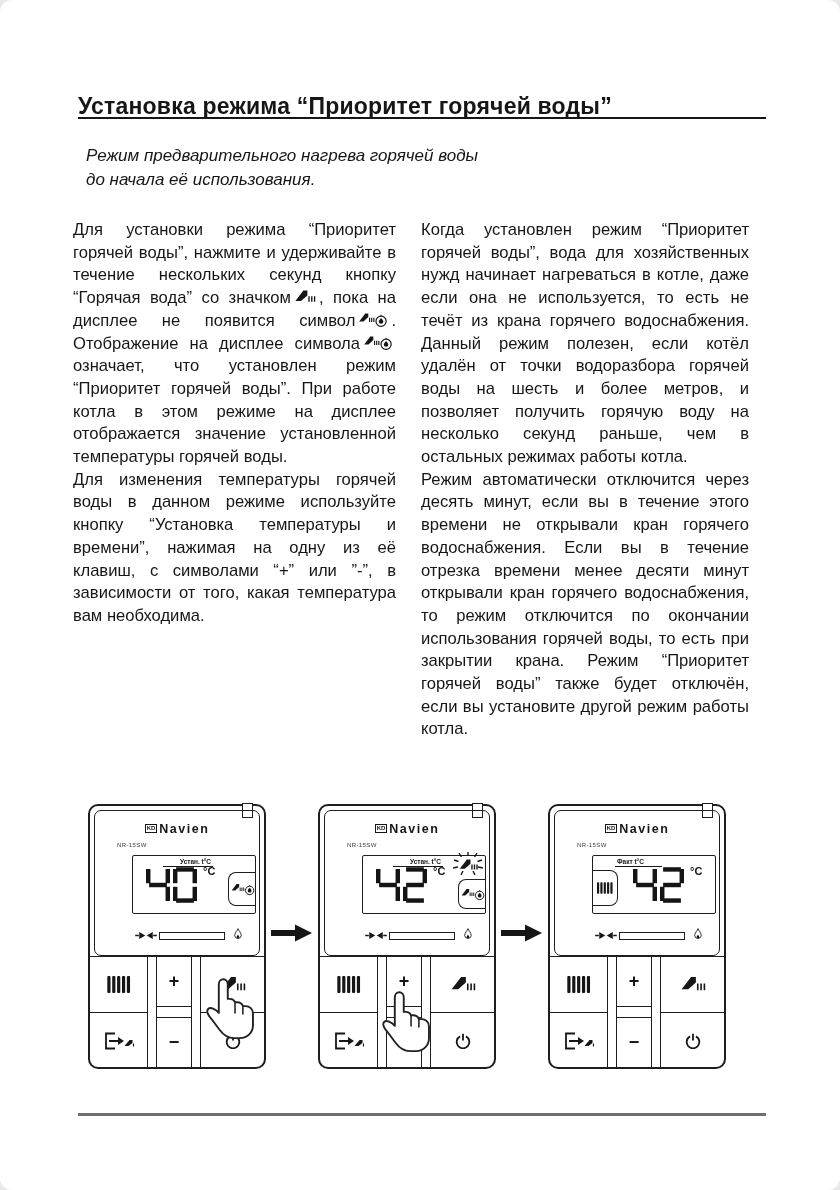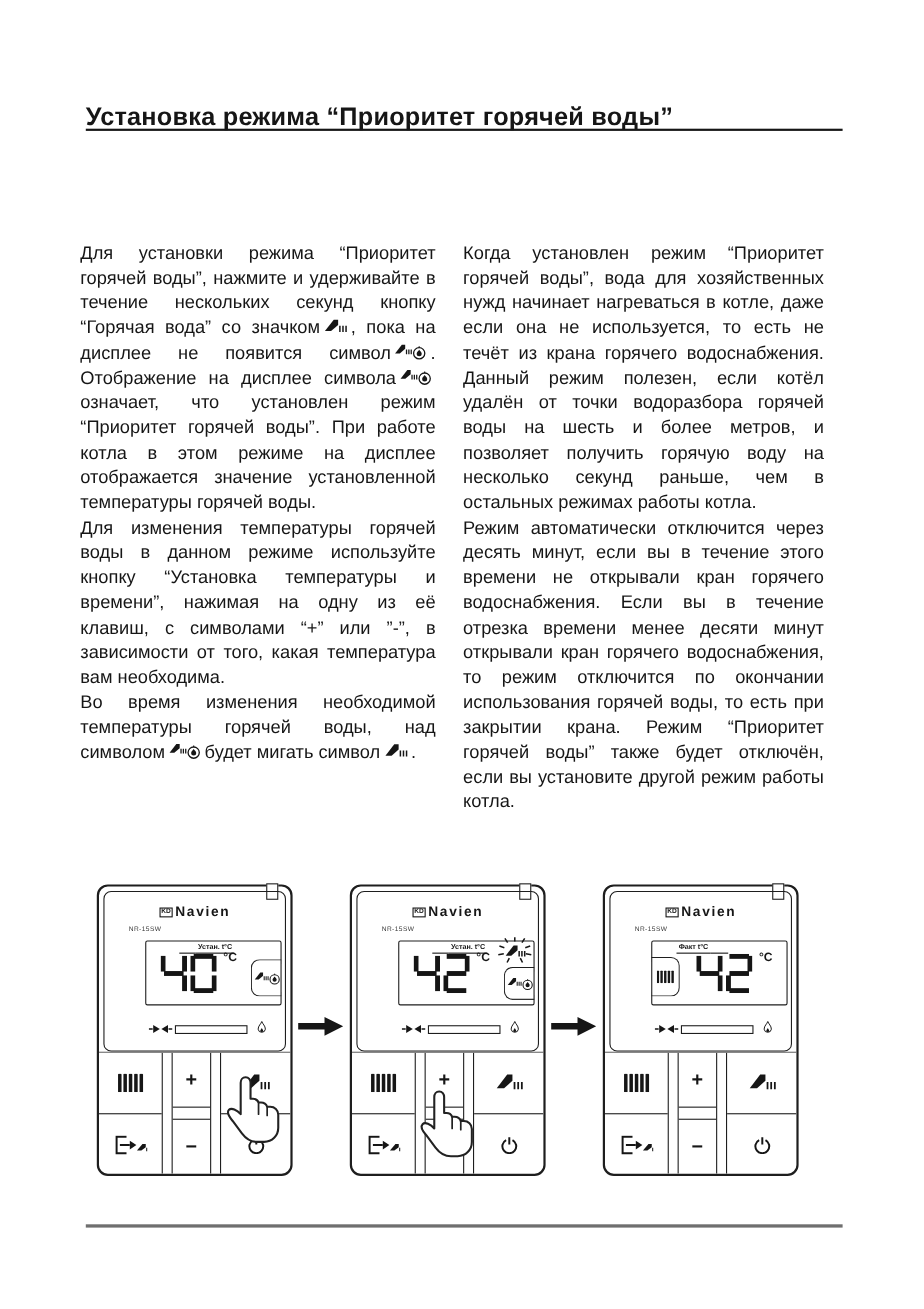--- a/index.html
+++ b/index.html
@@ -1,17 +1,17 @@
 <!DOCTYPE html>
 <html><head>
 <meta charset="utf-8">
 <style>
   html,body{margin:0;padding:0;background:#e9e9e9;}
   .page{position:relative;width:840px;height:1190px;background:#ffffff;margin:0 auto;
-        font-family:"Liberation Sans","DejaVu Sans",sans-serif;color:#161616;overflow:hidden;}
+        font-family:"Liberation Sans","DejaVu Sans",sans-serif;color:#161616;overflow:hidden;border-radius:12px;}
   .title{position:absolute;left:78px;top:78px;width:688px;font-size:23px;font-weight:bold;letter-spacing:.2px;}
   .title-rule{position:absolute;left:78px;top:117px;width:688px;height:2px;background:#161616;}
   .subtitle{position:absolute;left:86px;top:144px;width:600px;font-size:17px;font-style:italic;line-height:24px;}
   .col{position:absolute;top:219px;font-size:16.6px;line-height:22.7px;text-align:justify;}
   .col-left{left:73px;width:323px;}
   .col-right{left:421px;width:328px;}
   .col p{margin:0;}
   .ic{display:inline-block;vertical-align:-2px;margin:0 3px;}
   
   .remote{position:absolute;top:804px;width:174px;height:261px;border:2px solid #1e1e1e;border-radius:10px;background:#fff;}
@@ -123,35 +123,34 @@
       <polygon points="0,6 24,6 24,0.5 41,9 24,17.5 24,12 0,12" fill="#161616"></polygon>
     </symbol>
   </defs>
 </svg>
 
 <div class="page">
 
   <h1 class="title">Установка режима “Приоритет горячей воды”</h1>
   <div class="title-rule"></div>
 
+  <div class="subtitle">
+    <span>Режим предварительного нагрева горячей воды</span><br>
+    <span>до начала её использования.</span>
+  </div>
 
   <div class="col col-left">
     <p><span>Для установки режима “Приоритет горячей воды”, нажмите и удерживайте в течение нескольких секунд кнопку “Горячая вода” со значком</span><svg class="ic" width="22" height="16">
           <use href="#sym-tap"></use>
         </svg><span>, пока на дисплее не появится символ</span><svg class="ic" width="30" height="17">
           <use href="#sym-priority"></use>
         </svg><span>. Отображение на дисплее символа</span><svg class="ic" width="30" height="17">
           <use href="#sym-priority"></use>
         </svg><span>означает, что установлен режим “Приоритет горячей воды”. При работе котла в этом режиме на дисплее отображается значение установленной температуры горячей воды.</span></p>
     <p><span>Для изменения температуры горячей воды в данном режиме используйте кнопку “Установка температуры и времени”, нажимая на одну из её клавиш, с символами “+” или ”-”, в зависимости от того, какая температура вам необходима.</span></p>
-    <p><span>Во время изменения необходимой температуры горячей воды, над символом</span><svg class="ic" width="30" height="17">
-          <use href="#sym-priority"></use>
-        </svg><span>будет мигать символ</span><svg class="ic" width="22" height="16">
-          <use href="#sym-tap"></use>
-        </svg><span>.</span></p>
   </div>
 
   <div class="col col-right">
     <p>Когда установлен режим “Приоритет горячей воды”, вода для хозяйственных нужд начинает нагреваться в котле, даже если она не используется, то есть не течёт из крана горячего водоснабжения. Данный режим полезен, если котёл удалён от точки водоразбора горячей воды на шесть и более метров, и позволяет получить горячую воду на несколько секунд раньше, чем в остальных режимах работы котла.</p>
     <p>Режим автоматически отключится через десять минут, если вы в течение этого времени не открывали кран горячего водоснабжения. Если вы в течение отрезка времени менее десяти минут открывали кран горячего водоснабжения, то режим отключится по окончании использования горячей воды, то есть при закрытии крана. Режим “Приоритет горячей воды” также будет отключён, если вы установите другой режим работы котла.</p>
   </div>
 
   <div class="remote remote-1">
     <div class="notch"></div>
     <div class="panel">

